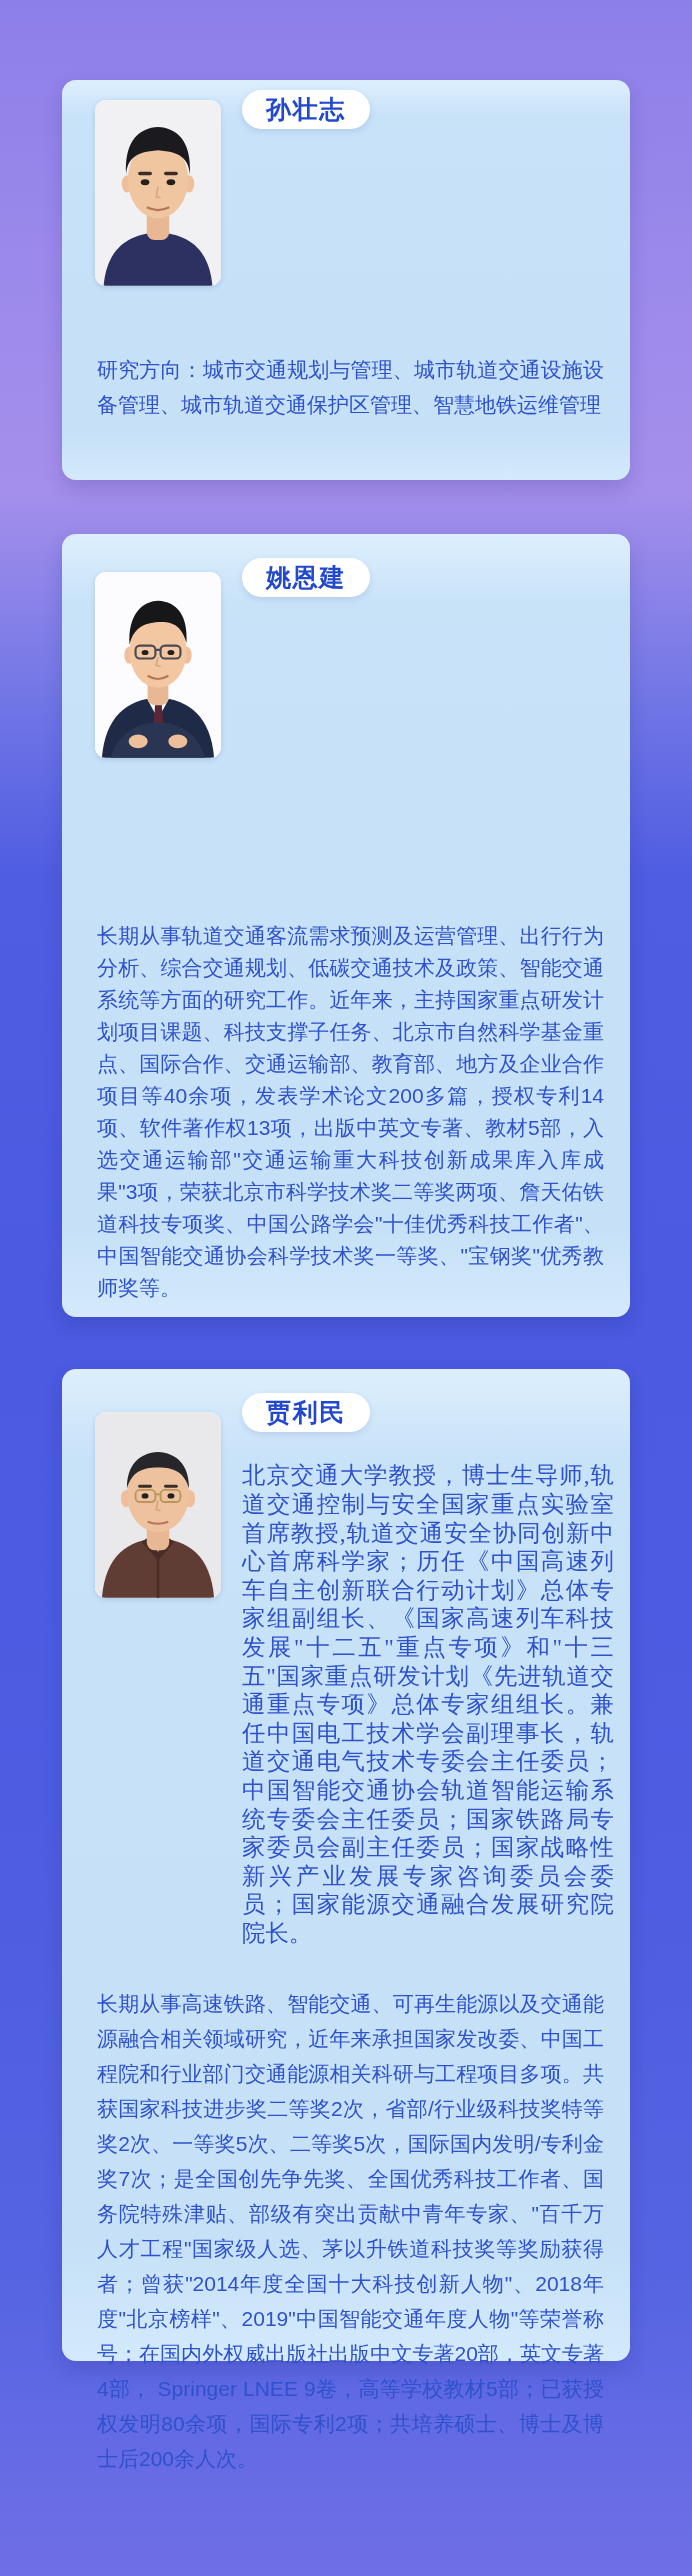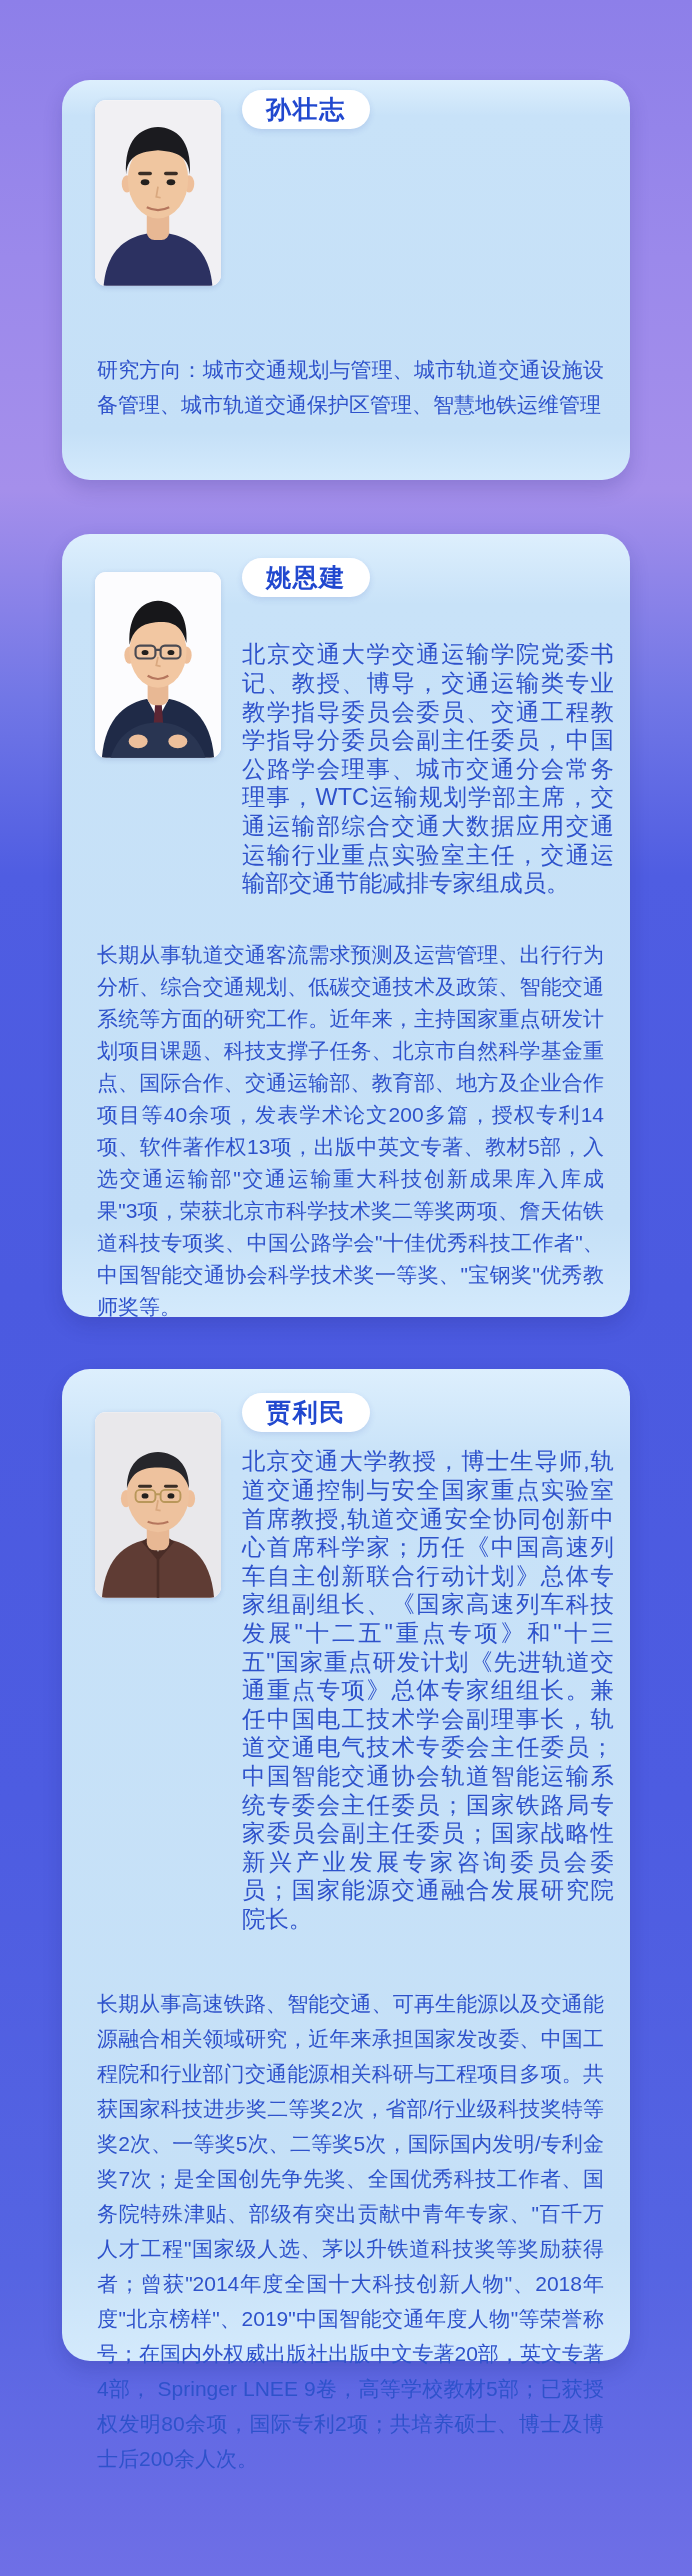--- a/index.html
+++ b/index.html
@@ -7,21 +7,21 @@
     width:692px;height:2576px;position:relative;overflow:hidden;
     font-family:"Liberation Sans","DejaVu Sans",sans-serif;
   }
   .page-bg{
     position:absolute;inset:0;
     background:linear-gradient(180deg,
       #8d7fe9 0%, #9b89eb 10%, #a58feb 19%, #7277e6 27%,
       #4f5de2 34%, #4b5ae0 50%, #4d5ce1 70%, #5564e2 88%, #6f6fe6 100%);
   }
   .card{
-    position:absolute;left:62px;width:568px;border-radius:28px;
+    position:absolute;left:62px;width:568px;border-radius:14px;
     background:linear-gradient(180deg,#ddeffd 0%,#c8e2f8 9%,#c5e0f7 88%,#d4eafc 100%);
     box-shadow:0 8.7px 19px rgba(30,30,110,0.18);
   }
   #card1{top:80px;height:400px;}
   #card2{top:534px;height:783px;}
   #card3{top:1369px;height:992px;}
   .photo{
     position:absolute;left:33px;width:126px;height:186px;border-radius:11.2px;
     overflow:hidden;background:#ffffff;box-shadow:0 1.7px 5.2px rgba(40,60,140,0.15);
   }
@@ -31,27 +31,27 @@
     position:absolute;left:180px;width:128px;height:39px;background:#ffffff;
     border-radius:21px;display:flex;align-items:center;justify-content:center;
     font-size:25px;font-weight:bold;color:#2148cf;letter-spacing:1.7px;
     box-shadow:0 2.6px 6px rgba(50,80,180,0.14);
   }
   #card1 .pill{top:9.5px;} #card2 .pill{top:24px;} #card3 .pill{top:24px;}
   .bio{
     position:absolute;left:180px;width:372px;font-size:23.4px;line-height:28.6px;
     color:#2e52cb;text-align:justify;font-weight:500;
   }
-  #card1 .bio{top:64px;} #card2 .bio{top:83px;} #card3 .bio{top:55px;}
+  #card1 .bio{top:64px;} #card2 .bio{top:83px;} #card3 .bio{top:69px;font-family:Liberation Serif, serif;}
   .research{
     position:absolute;left:35px;width:507px;font-size:21px;line-height:35px;
     color:#2e52cb;text-align:justify;font-weight:500;
   }
   #card1 .research{top:251px;}
-  #card2 .research{top:384px;line-height:32px;}
+  #card2 .research{top:365px;line-height:32px;}
   #card3 .research{top:581px;margin-top:36px;}
 </style>
 </head>
 <body>
 
 <div class="page-bg"></div>
 
 <section class="card" id="card1">
   <div class="photo">
     <svg viewBox="0 0 146 215">
@@ -96,21 +96,20 @@
       <line x1="70" y1="90" x2="76" y2="90" stroke="#4a4a52" stroke-width="2.5"></line>
       <ellipse cx="58" cy="93" rx="4" ry="3" fill="#23201e"></ellipse>
       <ellipse cx="88" cy="93" rx="4" ry="3" fill="#23201e"></ellipse>
       <path d="M73,98 L71,108 L76,109" stroke="#d9a87f" fill="none" stroke-width="2"></path>
       <path d="M61,120 C69,125 77,125 85,120" stroke="#b5765d" fill="none" stroke-width="2.5"></path>
     </svg>
   </div>
   <div class="pill">
     <span>姚恩建</span>
   </div>
-  <p class="bio">北京交通大学交通运输学院党委书记、教授、博导，交通运输类专业教学指导委员会委员、交通工程教学指导分委员会副主任委员，中国公路学会理事、城市交通分会常务理事，WTC运输规划学部主席，交通运输部综合交通大数据应用交通运输行业重点实验室主任，交通运输部交通节能减排专家组成员。</p>
   <p class="research">长期从事轨道交通客流需求预测及运营管理、出行行为分析、综合交通规划、低碳交通技术及政策、智能交通系统等方面的研究工作。近年来，主持国家重点研发计划项目课题、科技支撑子任务、北京市自然科学基金重点、国际合作、交通运输部、教育部、地方及企业合作项目等40余项，发表学术论文200多篇，授权专利14项、软件著作权13项，出版中英文专著、教材5部，入选交通运输部"交通运输重大科技创新成果库入库成果"3项，荣获北京市科学技术奖二等奖两项、詹天佑铁道科技专项奖、中国公路学会"十佳优秀科技工作者"、中国智能交通协会科学技术奖一等奖、"宝钢奖"优秀教师奖等。</p>
 </section>
 
 <section class="card" id="card3">
   <div class="photo">
     <svg viewBox="0 0 146 215">
       <rect width="146" height="215" fill="#e9e8eb"></rect>
       <path d="M8,215 C12,166 38,148 73,146 C108,148 134,166 138,215 Z" fill="#5f3c34"></path>
       <path d="M54,150 L73,172 L92,150 L84,145 L62,145 Z" fill="#4a2d27"></path>
       <path d="M64,148 L73,162 L82,148 Z" fill="#b3a89f"></path>

